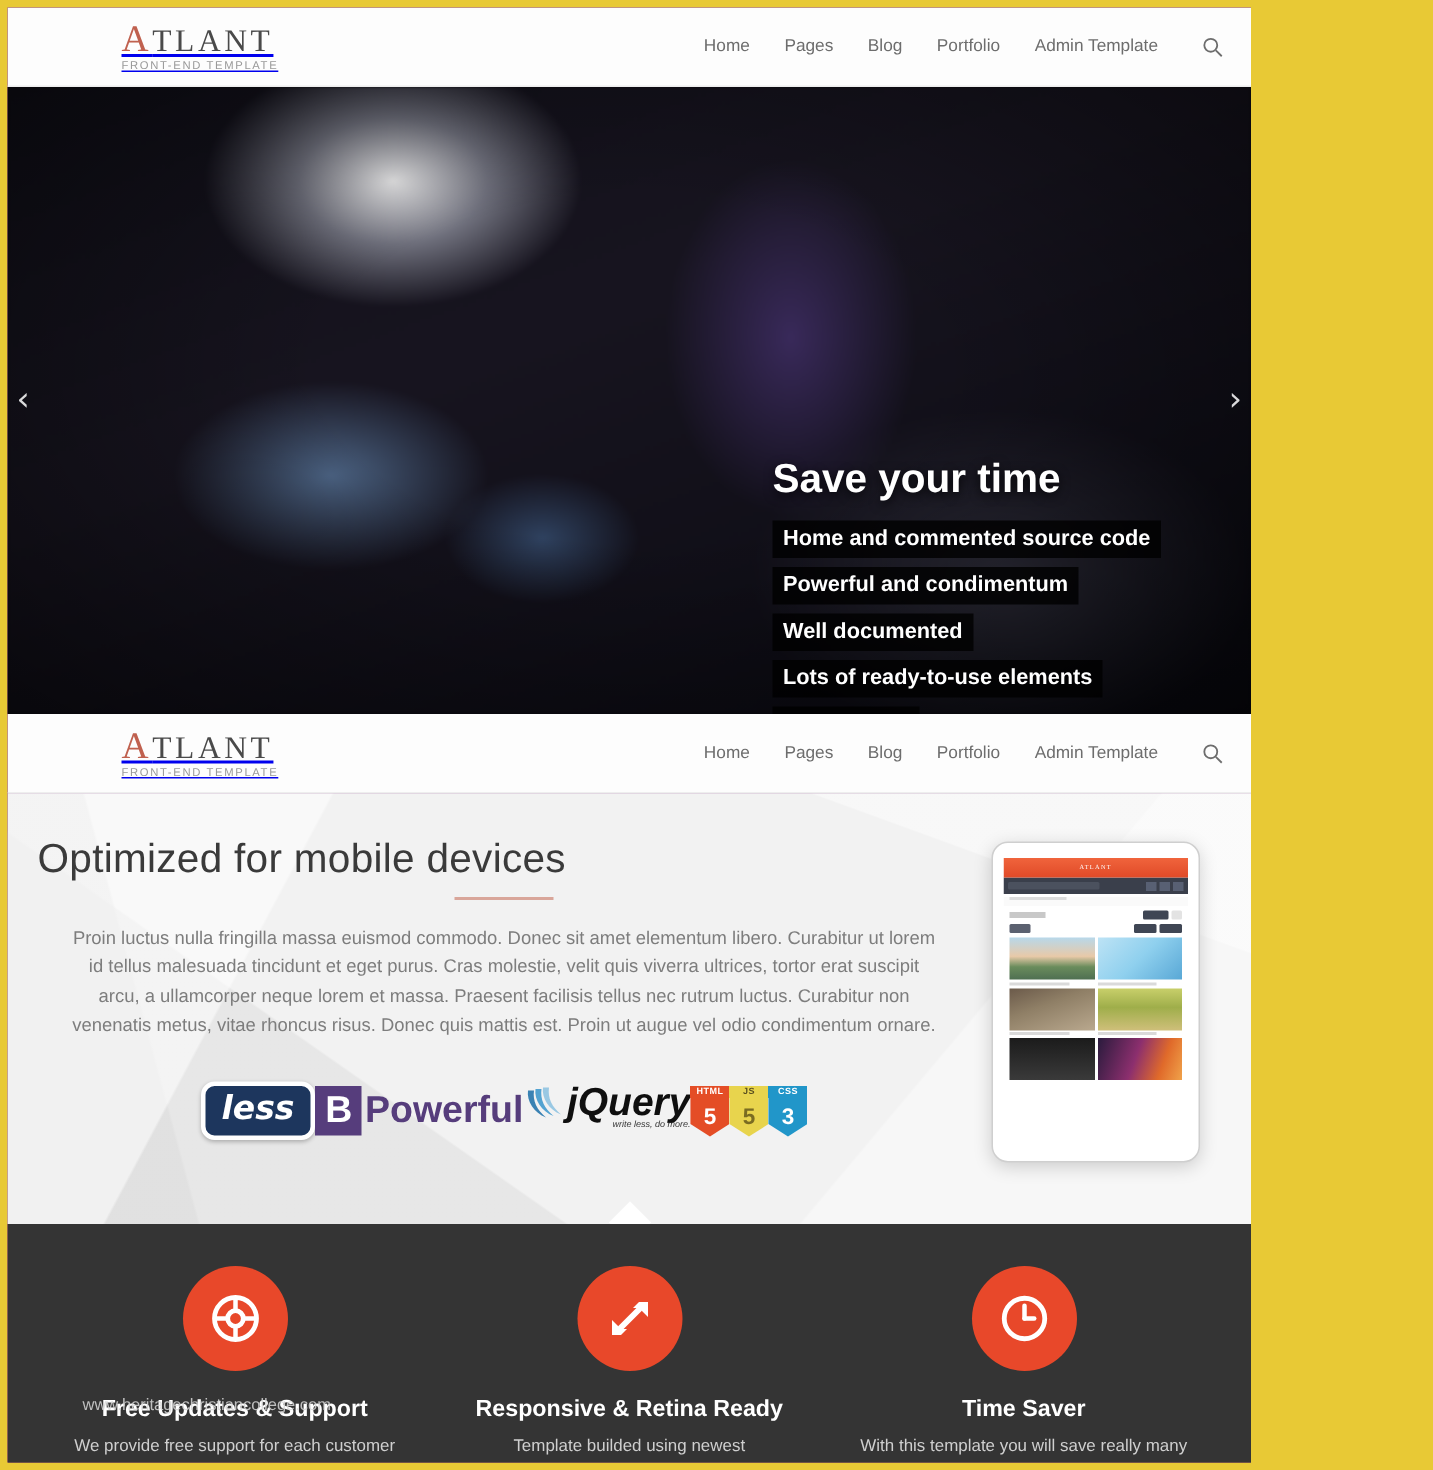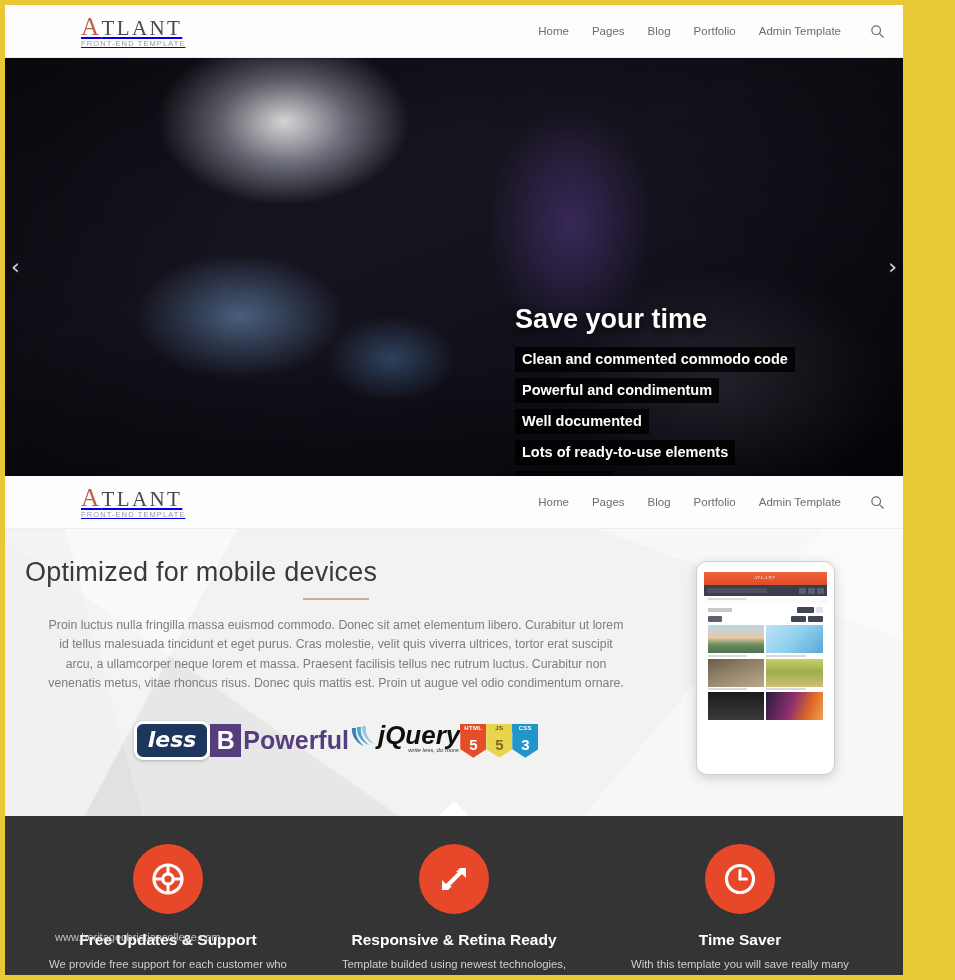--- a/index.html
+++ b/index.html
@@ -4,21 +4,21 @@
 <style>
   * { margin:0; padding:0; box-sizing:border-box; }
   html,body { width:955px; height:980px; }
   body {
     font-family:"Liberation Sans", sans-serif;
     background:#e8c935;
     overflow:hidden;
   }
   .page-frame {
     position:absolute; left:5px; top:5px;
-    width:898px; height:970px;
+    width:829px; height:970px;
     background:#701a75; overflow:hidden;
   }
 
   
   .navbar {
     height:53px; background:#fdfdfd;
     display:flex; align-items:center;
     padding:0 18px 0 76px;
     border-bottom:1px solid #eee;
     position:relative;
@@ -246,21 +246,21 @@
     </div>
   </div>
 
   <div class="hero">
     <div class="hero-bg"></div>
     <div class="hero-vign"></div>
     <div class="slider-arrow left">‹</div>
     <div class="slider-arrow right">›</div>
     <div class="hero-content">
       <div class="hero-title">Save your time</div>
-      <span class="hero-line-row"><span class="hero-line">Clean and commented commodo code</span></span>
+      <span class="hero-line-row"><span class="hero-line">Home and commented source code</span></span>
       <span class="hero-line-row"><span class="hero-line">Powerful and condimentum</span></span>
       <span class="hero-line-row"><span class="hero-line">Well documented</span></span>
       <span class="hero-line-row"><span class="hero-line">Lots of ready-to-use elements</span></span>
       <span class="hero-line-row"><span class="hero-line">Best UI ever</span></span>
     </div>
   </div>
 
   <div class="navbar">
     <a class="logo" href="#">
       <span class="logo-main"><span class="cap">A</span><span>TLANT</span></span>

